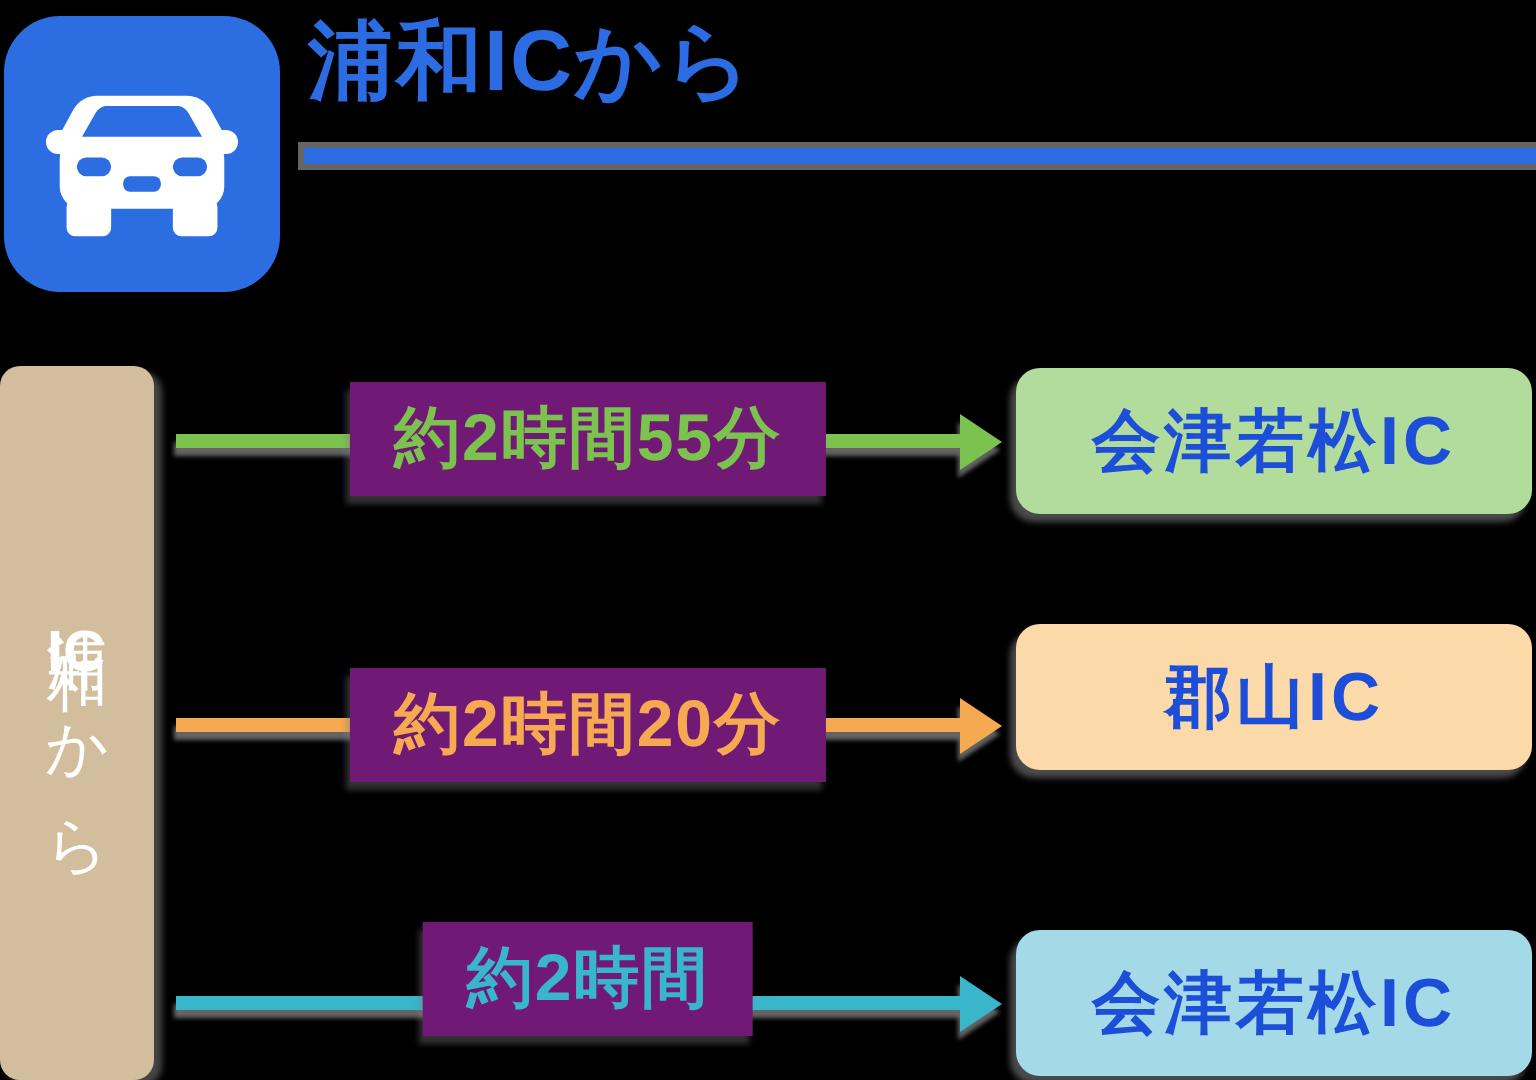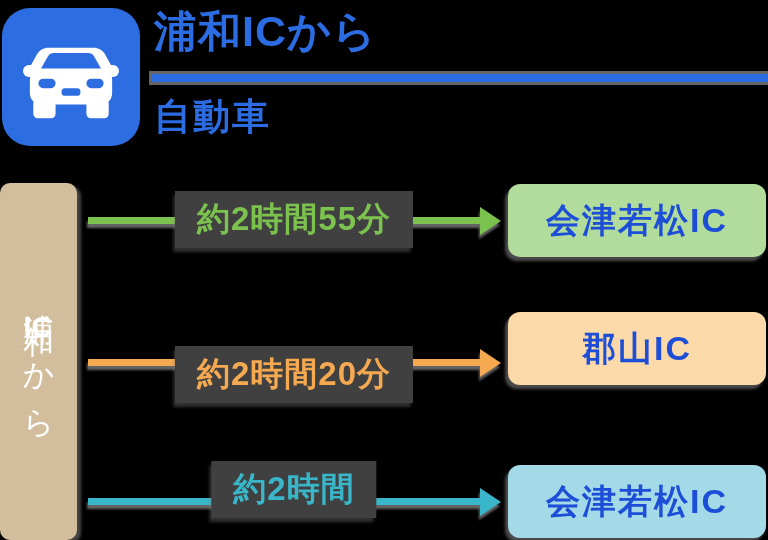--- a/index.html
+++ b/index.html
@@ -54,27 +54,27 @@
     transform:translateY(-50%);
     border-left:21px solid var(--arrow,#888);
     border-top:14px solid transparent;
     border-bottom:14px solid transparent;
   }
   .route[data-route="0"] .arrow{top:217px;}
   .route[data-route="1"] .arrow{top:359px;}
   .route[data-route="2"] .arrow{top:498px;}
   .pill{
     position:absolute;left:294px;transform:translateX(-50%);
-    background:#404040;padding:6px 22px;
+    background:#701a75;padding:6px 22px;
     font-size:33px;font-weight:700;color:var(--arrow,#888);
     letter-spacing:1px;white-space:nowrap;line-height:1.35;
     box-shadow:-2px 4px 3px rgba(125,125,125,0.4);
   }
   .route[data-route="0"] .pill{top:191px;}
-  .route[data-route="1"] .pill{top:346px;text-align:right;}
+  .route[data-route="1"] .pill{top:334px;text-align:right;}
   .route[data-route="2"] .pill{top:461px;}
   .dest{
     position:absolute;left:508px;width:258px;height:73px;
     background:var(--box,#ccc);border-radius:12px;
     display:flex;align-items:center;justify-content:center;
     font-size:34px;font-weight:600;color:#1d4ed8;letter-spacing:2px;
     box-shadow:-3px 4px 3px rgba(125,125,125,0.6);
     white-space:nowrap;
   }
   .route[data-route="0"] .dest{top:184px;}
@@ -102,21 +102,20 @@
       <path d="M50 42 h40 c3 0 5 1 7 4 l8 14 h-70 l8 -14 c2 -3 4 -4 7 -4 z" fill="#2d6de2"></path>
 
       <rect x="32" y="72" width="20" height="11" rx="5.5" fill="#2d6de2"></rect>
       <rect x="88" y="72" width="20" height="11" rx="5.5" fill="#2d6de2"></rect>
 
       <rect x="59" y="83" width="22" height="9" rx="4" fill="#2d6de2"></rect>
     </svg>
   </div>
   <h1 class="title">浦和ICから</h1>
   <div class="divider"></div>
-  <div class="subtitle">自動車</div>
 
   <div class="origin-bar">
     <div class="origin-text"><span>浦和</span><span class="tcu">IC</span><span>から</span></div>
   </div>
 
   <div class="route" data-route="0" style="--arrow: #7cc24e; --box: #b2dc9c;">
     <div class="arrow"></div>
     <div class="pill">約2時間55分</div>
     <div class="dest">会津若松IC</div>
   </div>

